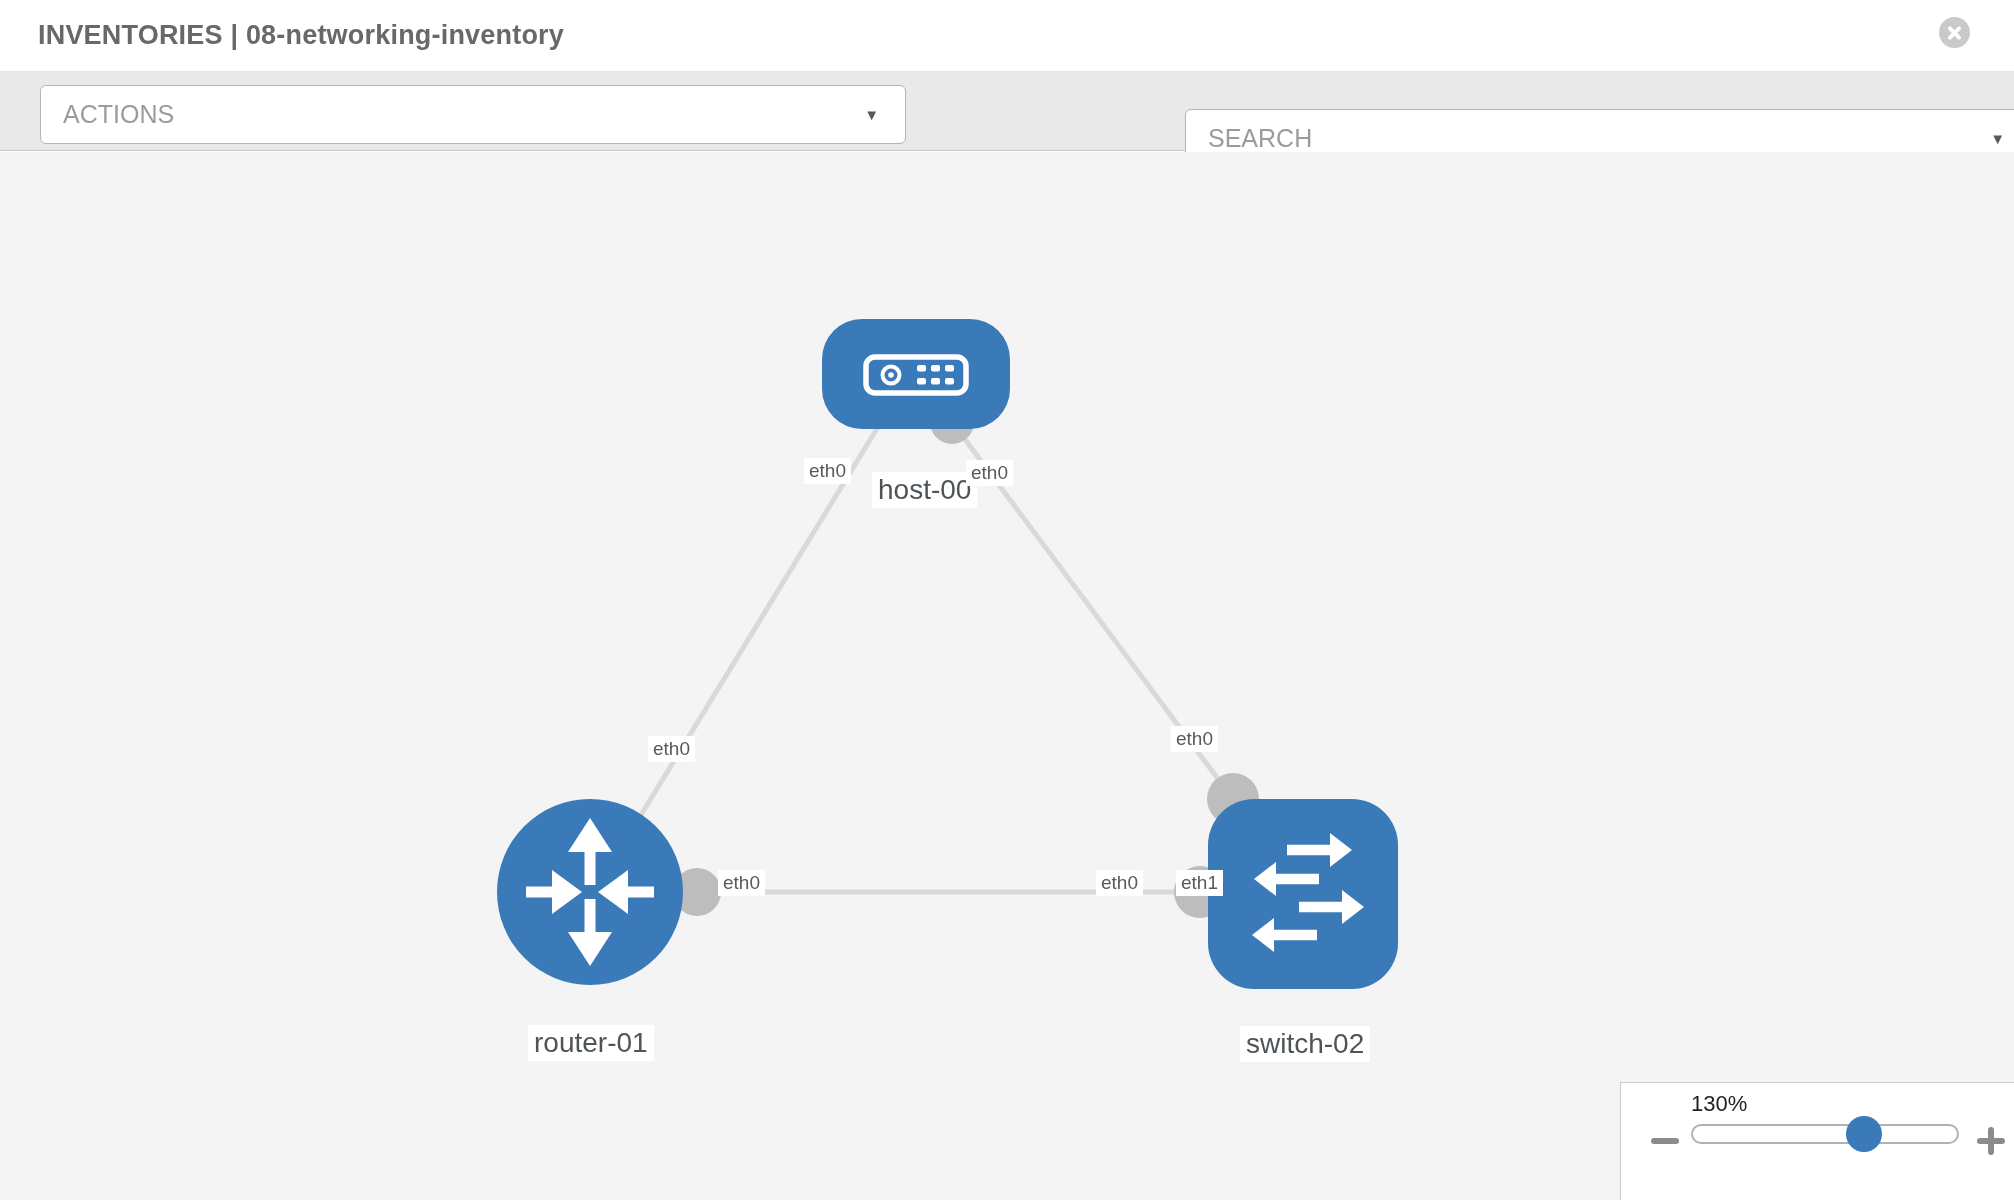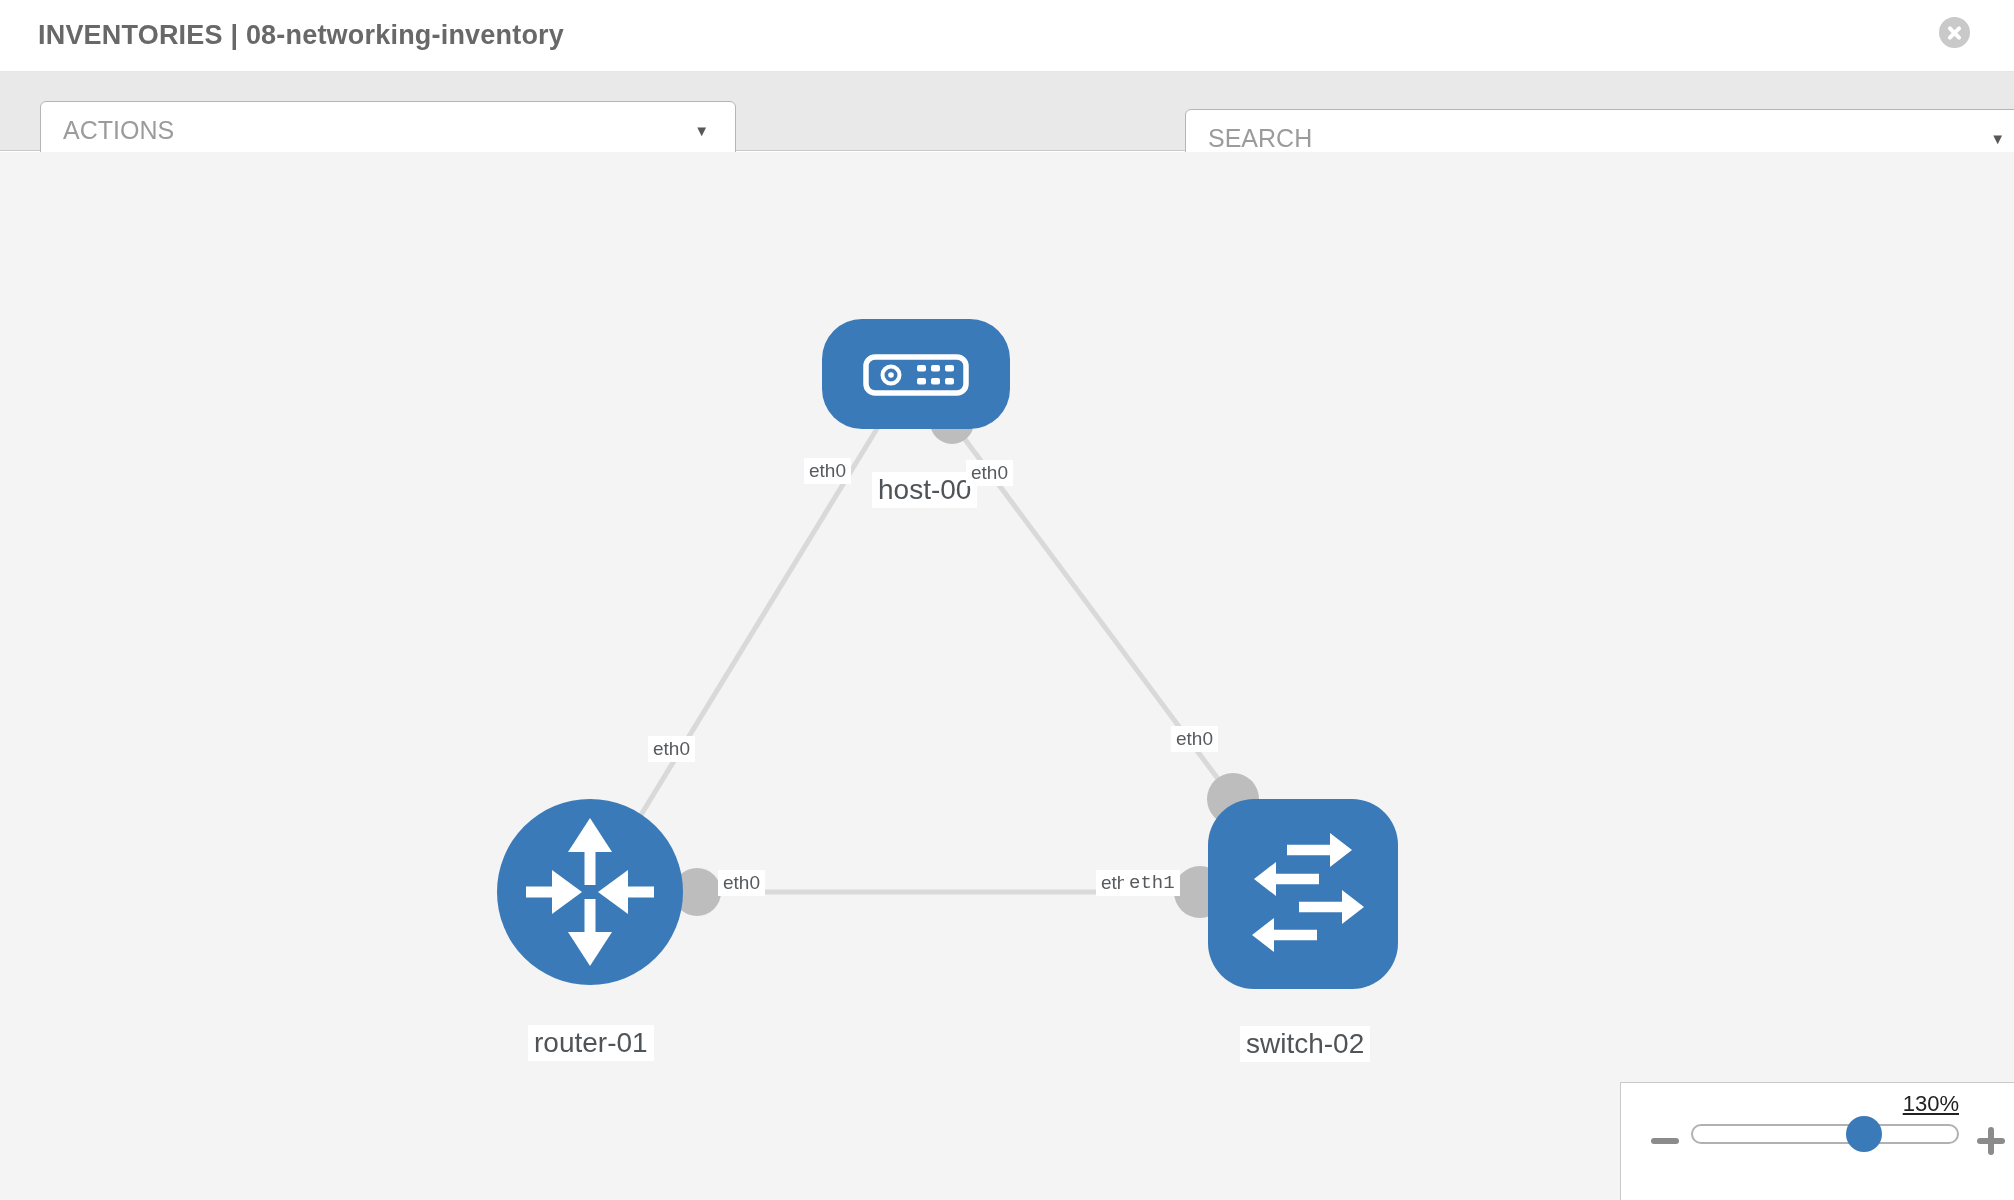--- a/index.html
+++ b/index.html
@@ -20,41 +20,41 @@
 
   
   #toolbar { position:absolute; left:0; top:72px; width:2014px; height:79px;
              background:#e9e9e9; border-bottom:1px solid #c9c9c9; }
   .select-box { position:absolute; top:13px; height:59px; background:#fff;
                 border:1px solid #b5b5b5; border-radius:6px; }
   .select-box .sel-label { position:absolute; left:22px; top:0; line-height:57px;
                            font-size:25px; color:#9b9b9b; }
   .select-box .caret { position:absolute; right:26px; top:0; line-height:57px;
                        font-size:15px; color:#55595c; }
-  #actions-select { left:40px; width:696px;margin-top:16px; }
+  #actions-select { left:40px; width:866px; }
   #search-select  { left:1185px; width:847px;margin-top:24px; }
   .tool-icon { position:absolute; top:96px; width:38px; height:38px; cursor:pointer; }
   #wrench-icon { left:1049px; }
   #key-icon    { left:1116px; }
 
   
   #canvas { position:absolute; left:0; top:152px; width:2014px; height:1048px;
             background:#f4f4f4; overflow:hidden; }
   #topology-svg { position:absolute; left:0; top:0; }
 
   .node-label { position:absolute; background:#fff; color:#4f5458; font-size:28px;
                 padding:2px 6px; white-space:nowrap;margin-top:31px; }
   .iface-label { position:absolute; background:#fff; color:#565a5e; font-size:19px;
                  padding:2px 5px; white-space:nowrap; }
 
   
   #zoom-panel { position:absolute; left:1620px; top:930px; width:400px; height:125px;
                 background:#fff; border:1px solid #c9c9c9; }
-  #zoom-level { position:absolute; left:70px; top:8px; width:268px; text-align:right;
-                font-size:22px; color:#222;text-decoration:underline; }
+  #zoom-level { position:absolute; left:70px; top:8px; width:268px; text-align:left;
+                font-size:22px; color:#222; }
   #zoom-minus { position:absolute; left:30px; top:55px; width:28px; height:6px;
                 background:#8b8b8b; border-radius:3px; cursor:pointer; }
   #zoom-track { position:absolute; left:70px; top:41px; width:268px; height:20px;
                 background:#fff; border:2px solid #b1b1b1; border-radius:11px; cursor:pointer; }
   #zoom-thumb { position:absolute; left:225px; top:33px; width:36px; height:36px;
                 border-radius:50%; background:#3a7ab8; cursor:pointer; }
   #zoom-plus  { position:absolute; left:352px; top:40px; width:36px; height:36px; cursor:pointer; }
   #zoom-plus .pbar-h { position:absolute; left:4px; top:15px; width:28px; height:6px;
                        background:#8b8b8b; border-radius:3px; }
   #zoom-plus .pbar-v { position:absolute; left:15px; top:4px; width:6px; height:28px;
@@ -158,21 +158,21 @@
   <div class="node-label" style="left:872px; top:289px;">host-00</div>
   <div class="node-label" style="left:528px; top:842px;">router-01</div>
   <div class="node-label" style="left:1240px; top:843px;">switch-02</div>
 
   <div class="iface-label" style="left:804px; top:306px;">eth0</div>
   <div class="iface-label" style="left:966px; top:308px;">eth0</div>
   <div class="iface-label" style="left:648px; top:584px;">eth0</div>
   <div class="iface-label" style="left:1171px; top:574px;">eth0</div>
   <div class="iface-label" style="left:718px; top:718px;">eth0</div>
   <div class="iface-label" style="left:1096px; top:718px;">eth0</div>
-  <div class="iface-label" style="left:1124px; top:718px;font-family:Liberation Mono, monospace;">eth1</div>
+  <div class="iface-label" style="left:1176px; top:718px;">eth1</div>
 
   <div id="zoom-panel">
     <div id="zoom-level">130%</div>
     <div id="zoom-minus"></div>
     <div id="zoom-track"></div>
     <div id="zoom-thumb"></div>
     <div id="zoom-plus">
       <div class="pbar-h"></div>
       <div class="pbar-v"></div>
     </div>

